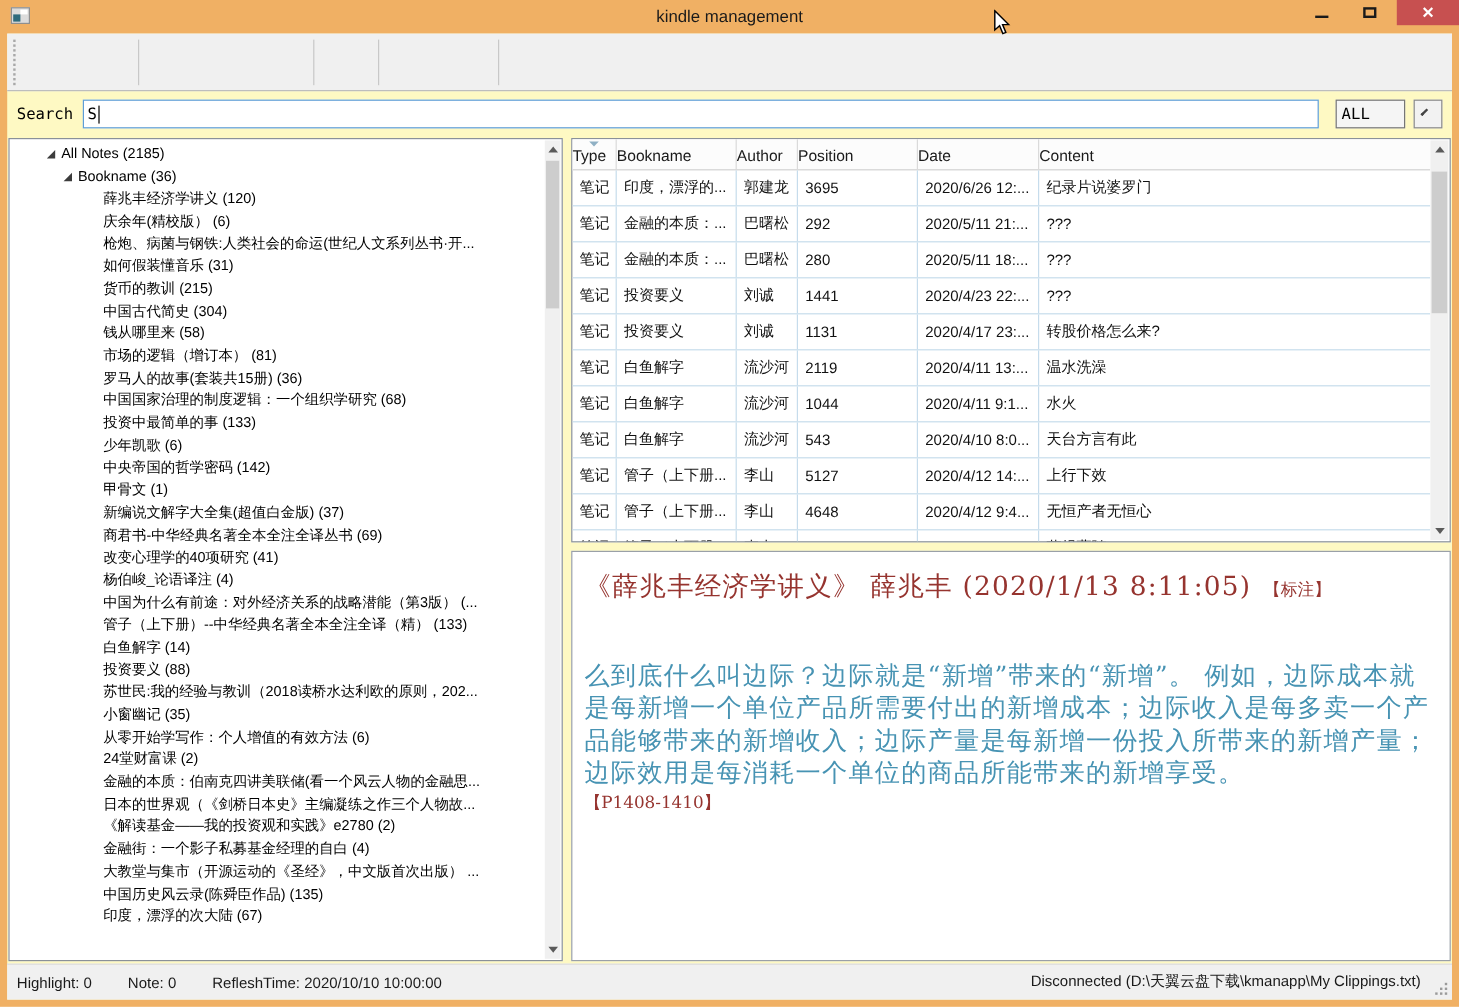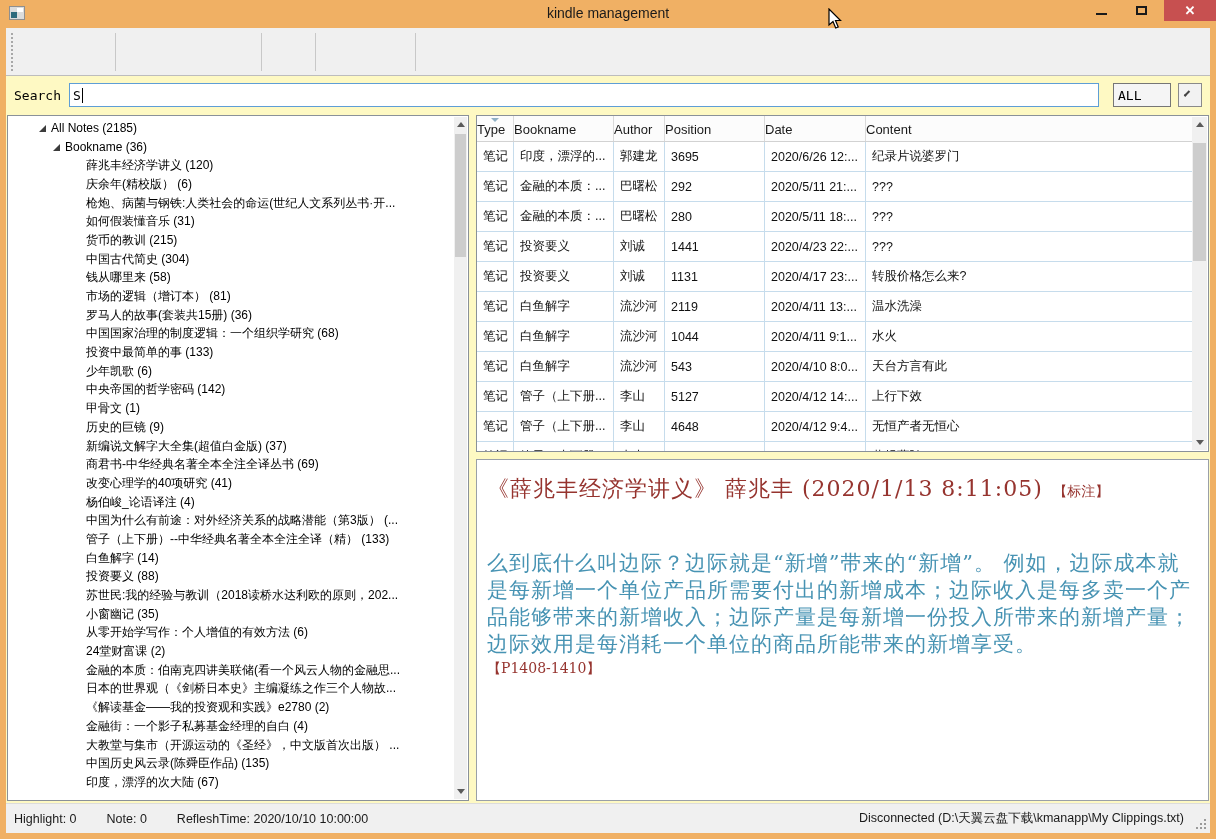--- a/index.html
+++ b/index.html
@@ -181,23 +181,20 @@
             <div class="tree-row lvl2">
               <span class="tree-label">少年凯歌 (6)</span>
             </div>
             <div class="tree-row lvl2">
               <span class="tree-label">中央帝国的哲学密码 (142)</span>
             </div>
             <div class="tree-row lvl2">
               <span class="tree-label">甲骨文 (1)</span>
             </div>
             <div class="tree-row lvl2">
-              <span class="tree-label">历史的巨镜 (9)</span>
-            </div>
-            <div class="tree-row lvl2">
               <span class="tree-label">新编说文解字大全集(超值白金版) (37)</span>
             </div>
             <div class="tree-row lvl2">
               <span class="tree-label">商君书-中华经典名著全本全注全译丛书 (69)</span>
             </div>
             <div class="tree-row lvl2">
               <span class="tree-label">改变心理学的40项研究 (41)</span>
             </div>
             <div class="tree-row lvl2">
               <span class="tree-label">杨伯峻_论语译注 (4)</span>

